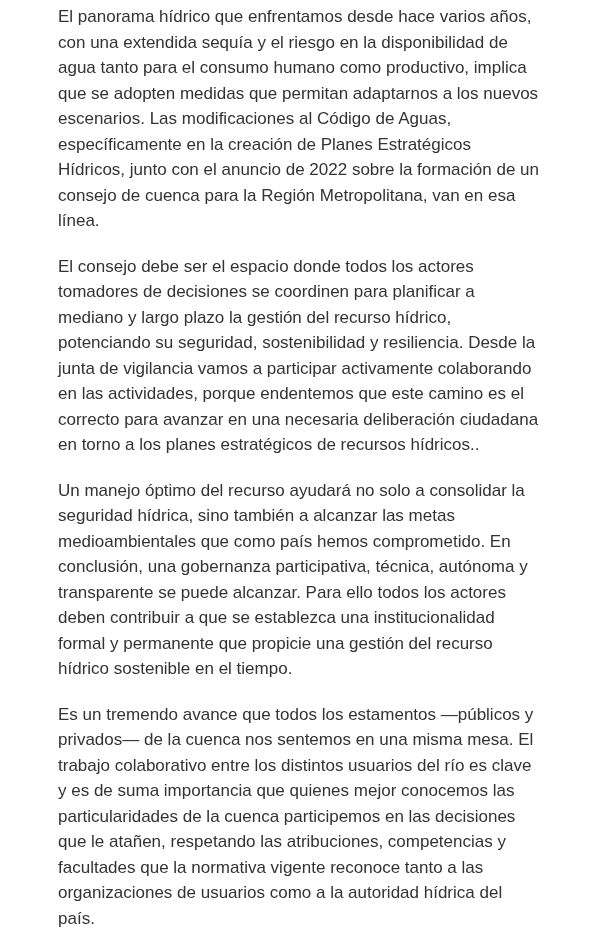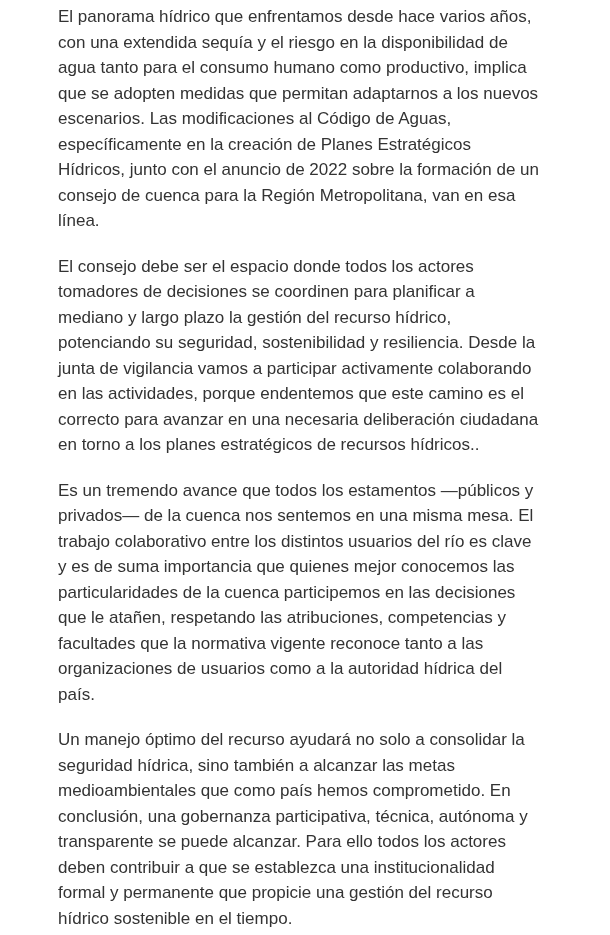--- a/index.html
+++ b/index.html
@@ -43,30 +43,30 @@
 consejo de cuenca para la Región Metropolitana, van en esa
 línea.</p>
   <p>El consejo debe ser el espacio donde todos los actores
 tomadores de decisiones se coordinen para planificar a
 mediano y largo plazo la gestión del recurso hídrico,
 potenciando su seguridad, sostenibilidad y resiliencia. Desde la
 junta de vigilancia vamos a participar activamente colaborando
 en las actividades, porque endentemos que este camino es el
 correcto para avanzar en una necesaria deliberación ciudadana
 en torno a los planes estratégicos de recursos hídricos..</p>
+  <p>Un manejo óptimo del recurso ayudará no solo a consolidar la
+seguridad hídrica, sino también a alcanzar las metas
+medioambientales que como país hemos comprometido. En
+conclusión, una gobernanza participativa, técnica, autónoma y
+transparente se puede alcanzar. Para ello todos los actores
+deben contribuir a que se establezca una institucionalidad
+formal y permanente que propicie una gestión del recurso
+hídrico sostenible en el tiempo.</p>
   <p>Es un tremendo avance que todos los estamentos —públicos y
 privados— de la cuenca nos sentemos en una misma mesa. El
 trabajo colaborativo entre los distintos usuarios del río es clave
 y es de suma importancia que quienes mejor conocemos las
 particularidades de la cuenca participemos en las decisiones
 que le atañen, respetando las atribuciones, competencias y
 facultades que la normativa vigente reconoce tanto a las
 organizaciones de usuarios como a la autoridad hídrica del
 país.</p>
-  <p>Un manejo óptimo del recurso ayudará no solo a consolidar la
-seguridad hídrica, sino también a alcanzar las metas
-medioambientales que como país hemos comprometido. En
-conclusión, una gobernanza participativa, técnica, autónoma y
-transparente se puede alcanzar. Para ello todos los actores
-deben contribuir a que se establezca una institucionalidad
-formal y permanente que propicie una gestión del recurso
-hídrico sostenible en el tiempo.</p>
 </main>
 
 </body></html>

